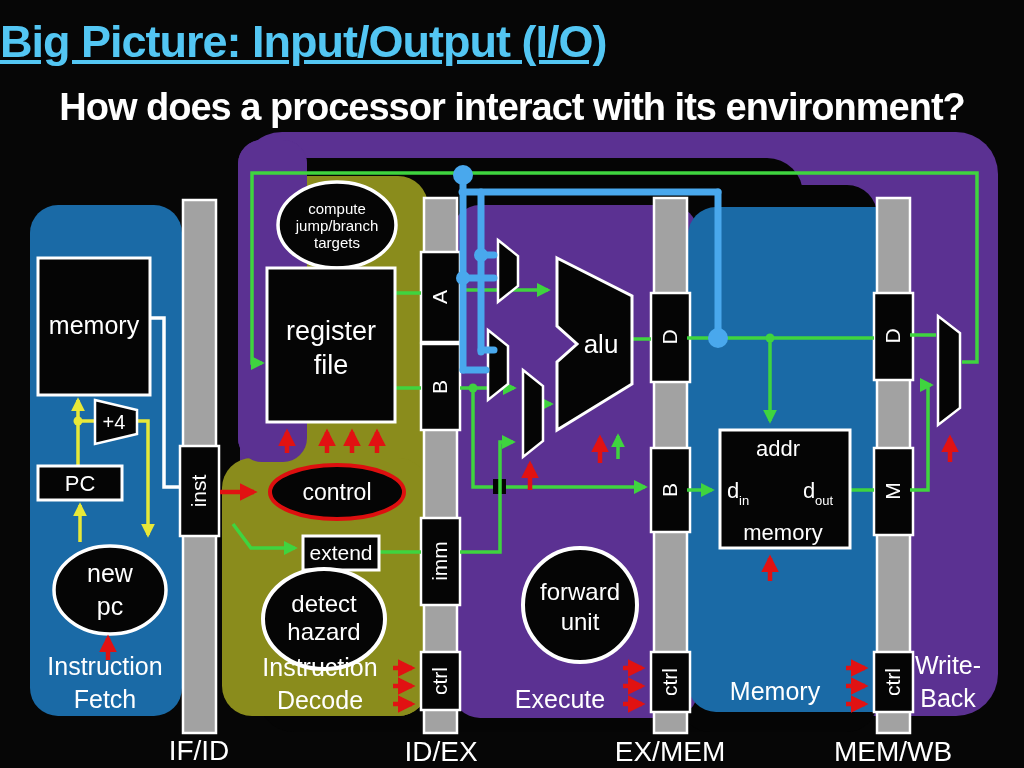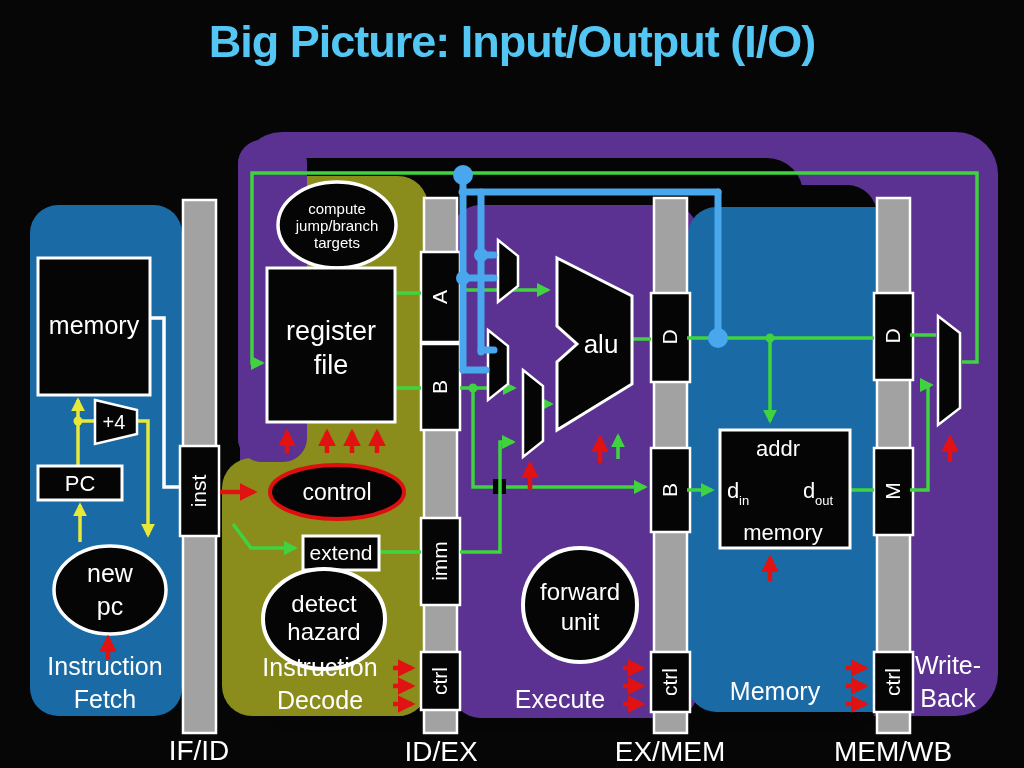--- a/index.html
+++ b/index.html
@@ -1,34 +1,35 @@
 <!DOCTYPE html>
 <html><head>
 <meta charset="utf-8">
 <style>
   html,body{margin:0;padding:0;background:#000;}
   .slide{position:relative;width:1024px;height:768px;background:#060606;overflow:hidden;
          font-family:"Liberation Sans",sans-serif;}
-  .title{position:absolute;top:16px;left:0;width:1024px;text-align:center;
-         font-size:45px;font-weight:700;color:#53c6f3;letter-spacing:-1px;}
+  .title{position:absolute;top:16px;left:0;width:1024px;text-align:left;
+         font-size:45px;font-weight:700;color:#53c6f3;letter-spacing:-1px;text-decoration:underline;}
   .subtitle{position:absolute;top:86px;left:0;width:1024px;text-align:center;
          font-size:38px;font-weight:700;color:#ffffff;letter-spacing:-1px;}
   svg{position:absolute;top:0;left:0;}
   svg text{font-family:"Liberation Sans",sans-serif;fill:#fff;}
   .boxlbl{font-size:25px;}
   .barlbl{font-size:21px;}
   .stagelbl{font-size:25px;}
   .reglbl{font-size:28px;}
   .small{font-size:15px;}
 </style>
 </head>
 <body>
 
 <div class="slide">
   <div class="title">Big Picture: Input/Output (I/O)</div>
+  <div class="subtitle">How does a processor interact with its environment?</div>
 
   <svg width="1024" height="768" viewBox="0 0 1024 768">
     <defs>
       <marker id="mg" viewBox="0 0 10 10" refX="8" refY="5" markerWidth="4" markerHeight="4" orient="auto-start-reverse">
         <path d="M0,0 L10,5 L0,10 z" fill="#3fd43f"></path>
         </marker>
       <marker id="mr" viewBox="0 0 10 10" refX="8" refY="5" markerWidth="4" markerHeight="4" orient="auto-start-reverse">
         <path d="M0,0 L10,5 L0,10 z" fill="#e11212"></path>
         </marker>
       <marker id="my" viewBox="0 0 10 10" refX="8" refY="5" markerWidth="4" markerHeight="4" orient="auto-start-reverse">

